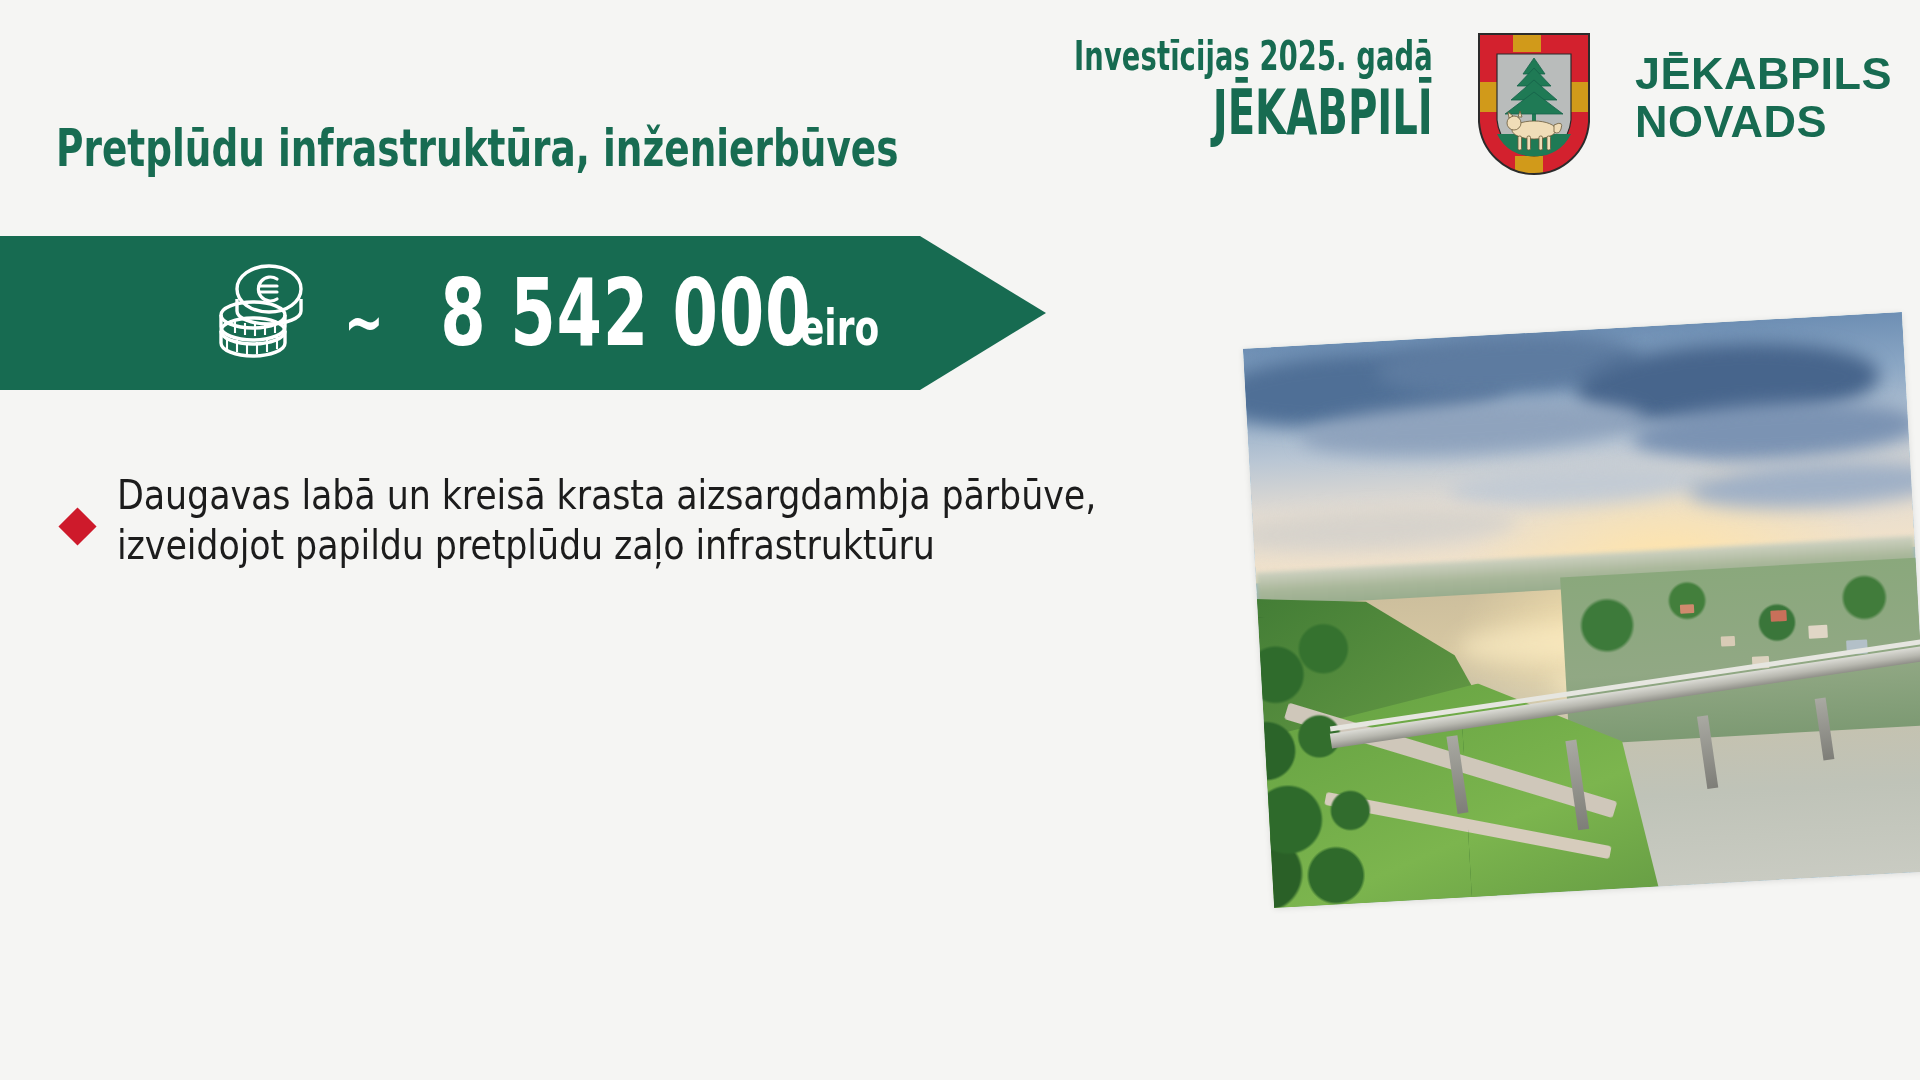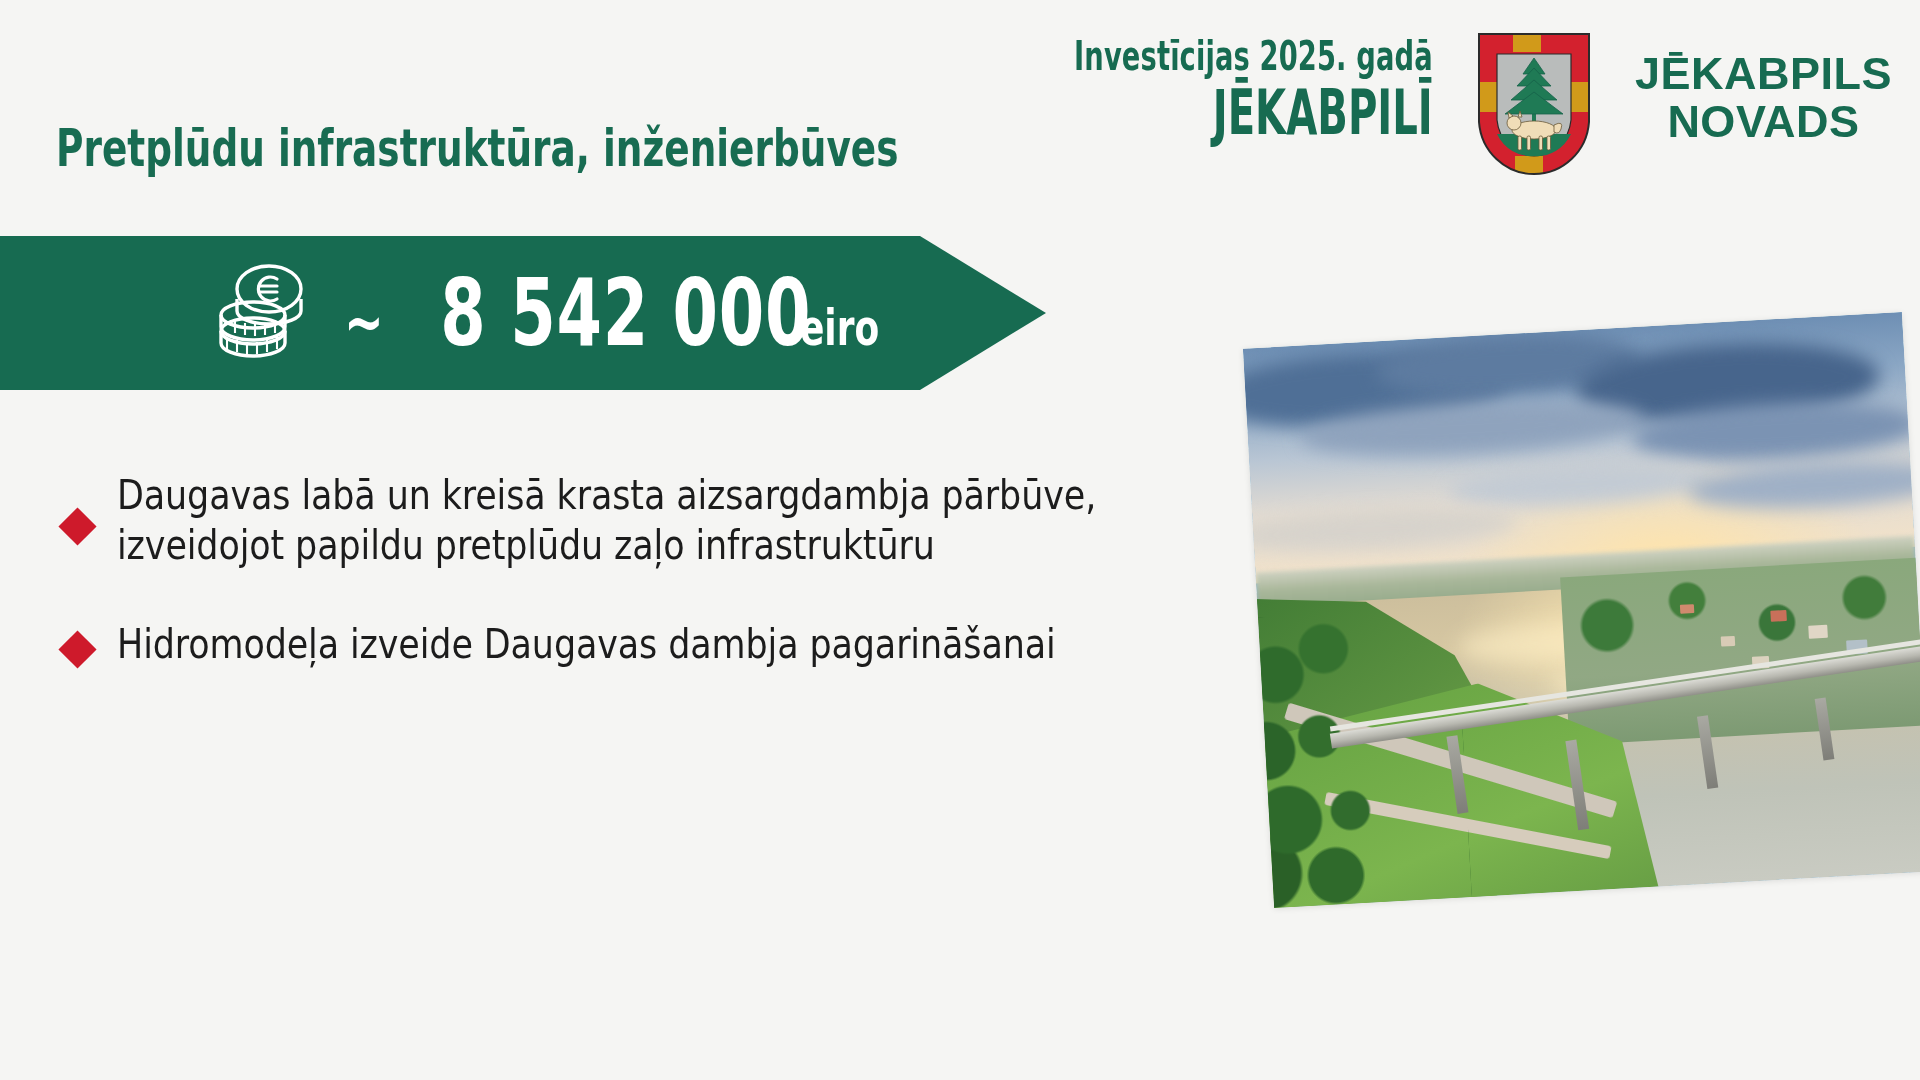--- a/index.html
+++ b/index.html
@@ -54,21 +54,21 @@
 
   .crest {
     width: 118px;
     height: 148px;
     flex: none;
     margin-top: 2px;
   }
 
   .brand-block {
     padding-top: 22px;
-    text-align: center;
+    text-align: left;
   }
   .brand-l1, .brand-l2 {
     color: #176b51;
     font-family: "Liberation Sans", sans-serif;
     font-weight: 700;
     font-size: 45px;
     line-height: 1.06;
     letter-spacing: 0.5px;
     white-space: nowrap;
   }
@@ -393,24 +393,20 @@
       <span class="amt-value">8 542 000</span>
       <span class="amt-unit">eiro</span>
     </div>
   </div>
 
   <div class="bullets">
     <div class="bullet-row">
       <span class="diamond"></span>
       <span class="bullet-text">Daugavas labā un kreisā krasta aizsargdambja pārbūve, izveidojot papildu pretplūdu zaļo infrastruktūru</span>
     </div>
-    <div class="bullet-row">
-      <span class="diamond"></span>
-      <span class="bullet-text">Hidromodeļa izveide Daugavas dambja pagarināšanai</span>
-    </div>
   </div>
 
   <div class="photo-wrap">
     <div class="photo">
       <div class="sky"></div>
 
       <div class="cloud" style="left:-6%;top:2%;width:46%;height:13%;background:#4f6f96;"></div>
       <div class="cloud" style="left:20%;top:0%;width:40%;height:11%;background:#5d7ba0;"></div>
       <div class="cloud" style="left:50%;top:4%;width:46%;height:14%;background:#47658c;"></div>
       <div class="cloud" style="left:8%;top:12%;width:52%;height:9%;background:#8fa3bd;"></div>

